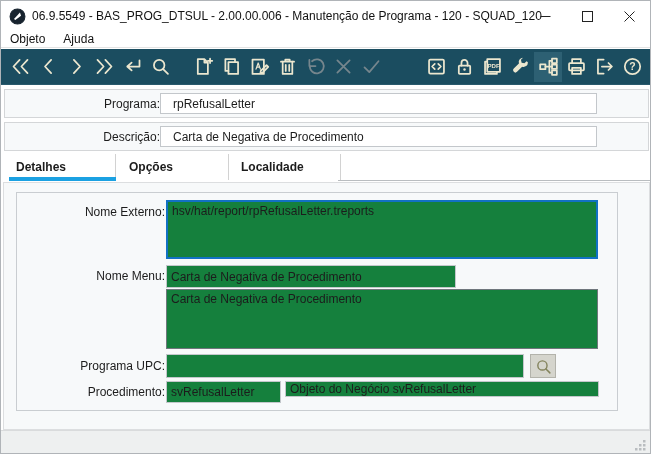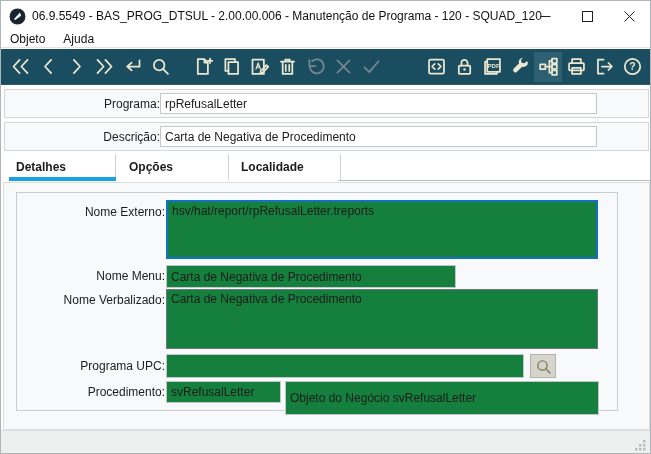--- a/index.html
+++ b/index.html
@@ -31,21 +31,21 @@
               stroke-linecap:round; stroke-linejoin:round; }
   .tbtn.disabled { color:#76868d; }
   .tbtn.active-bg { background:#2d6073; }
   .tb-gap-s { margin-left:15px; } .tb-gap-l { margin-left:37px; }
   
   .groupbox { position:absolute; left:3px; width:645px; height:29px; background:#f7f9fa;
               border:1px solid #d4d6d8; }
   #grp-programa { top:88px; } #grp-descricao { top:121px; }
   .glabel { position:absolute; left:10px; width:145px; text-align:right; font-size:12px; color:#1c1c1c; top:7px; }
   .ginput { position:absolute; left:155px; top:3px; width:437px; height:21px; border:1px solid #c3c7cb;
-            background:#fff; font:12px "Liberation Sans", sans-serif; padding:0 4px; color:#1c1c1c; }
+            background:#fff; font:12px "Liberation Sans", sans-serif; padding:0 12px; color:#1c1c1c; }
   
   #tabbar { position:absolute; left:0; top:150px; width:100%; height:31px; background:#ffffff; }
   .tab { position:absolute; top:3px; height:26px; width:112px; background:transparent; border:none;
          border-right:1px solid #d2d2d2; text-align:left; padding-left:12px; font-size:12px; color:#1c1c1c;
          font-family:"Liberation Sans", sans-serif;font-weight:bold; }
   #tab-detalhes { left:3px; } #tab-opcoes { left:116px; } #tab-localidade { left:228px; }
   #tab-underline { position:absolute; left:8px; top:26px; width:107px; height:4px; background:#1ba1e2; }
   #tabbar-line { position:absolute; left:337px; top:29px; right:0; height:1px; background:#b9bdc0; }
   
   #tabpage { position:absolute; left:2px; top:181px; width:647px; height:248px;
@@ -63,21 +63,21 @@
   #in-menu     { left:149px; top:72px; width:290px; height:23px; }
   #lbl-verb    { left:0; top:100px; }
   #ta-verb     { left:149px; top:96px; width:432px; height:60px; border:1px solid #6f767c; }
   #lbl-upc     { left:0; top:166px; }
   #in-upc      { left:149px; top:161px; width:358px; height:24px; }
   #btn-upc-search { position:absolute; left:513px; top:161px; width:26px; height:24px;
             background:#d5d5cd; border:1px solid #b3b3ab; display:flex; align-items:center; justify-content:center; }
   #btn-upc-search svg { width:17px; height:17px; stroke:#83835c; fill:none; stroke-width:2; stroke-linecap:round; }
   #lbl-proc    { left:0; top:192px; }
   #in-proc     { left:149px; top:188px; width:115px; height:22px; }
-  #in-proc-desc{ left:268px; top:188px; width:314px; height:34px; }
+  #in-proc-desc{ left:268px; top:188px; width:314px; height:16px; }
   
   #statusbar { position:absolute; left:0; top:429px; width:100%; height:25px; background:#eef0f0;
                border-top:1px solid #d9dbdc; }
   #resize-grip { position:absolute; right:3px; bottom:3px; }
 </style>
 </head>
 <body>
 
 <div id="window">
 
@@ -259,21 +259,20 @@
 
   <div id="tabpage">
     <div id="innerbox">
 
       <span class="flabel" id="lbl-externo">Nome Externo:</span>
       <textarea class="ftext" id="ta-externo" spellcheck="false" style="">hsv/hat/report/rpRefusalLetter.treports</textarea>
 
       <span class="flabel" id="lbl-menu">Nome Menu:</span>
       <input class="finput" id="in-menu" type="text" value="Carta de Negativa de Procedimento" style="">
 
-      <span class="flabel" id="lbl-verb">Nome Verbalizado:</span>
       <textarea class="ftext" id="ta-verb" spellcheck="false" style="">Carta de Negativa de Procedimento</textarea>
 
       <span class="flabel" id="lbl-upc">Programa UPC:</span>
       <input class="finput" id="in-upc" type="text" value="" style="">
       <button id="btn-upc-search">
         <svg viewBox="0 0 24 24">
             <circle cx="10.5" cy="10.5" r="6.5"></circle>
             <path d="M15.5 15.5 L21 21"></path>
           </svg>
       </button>

